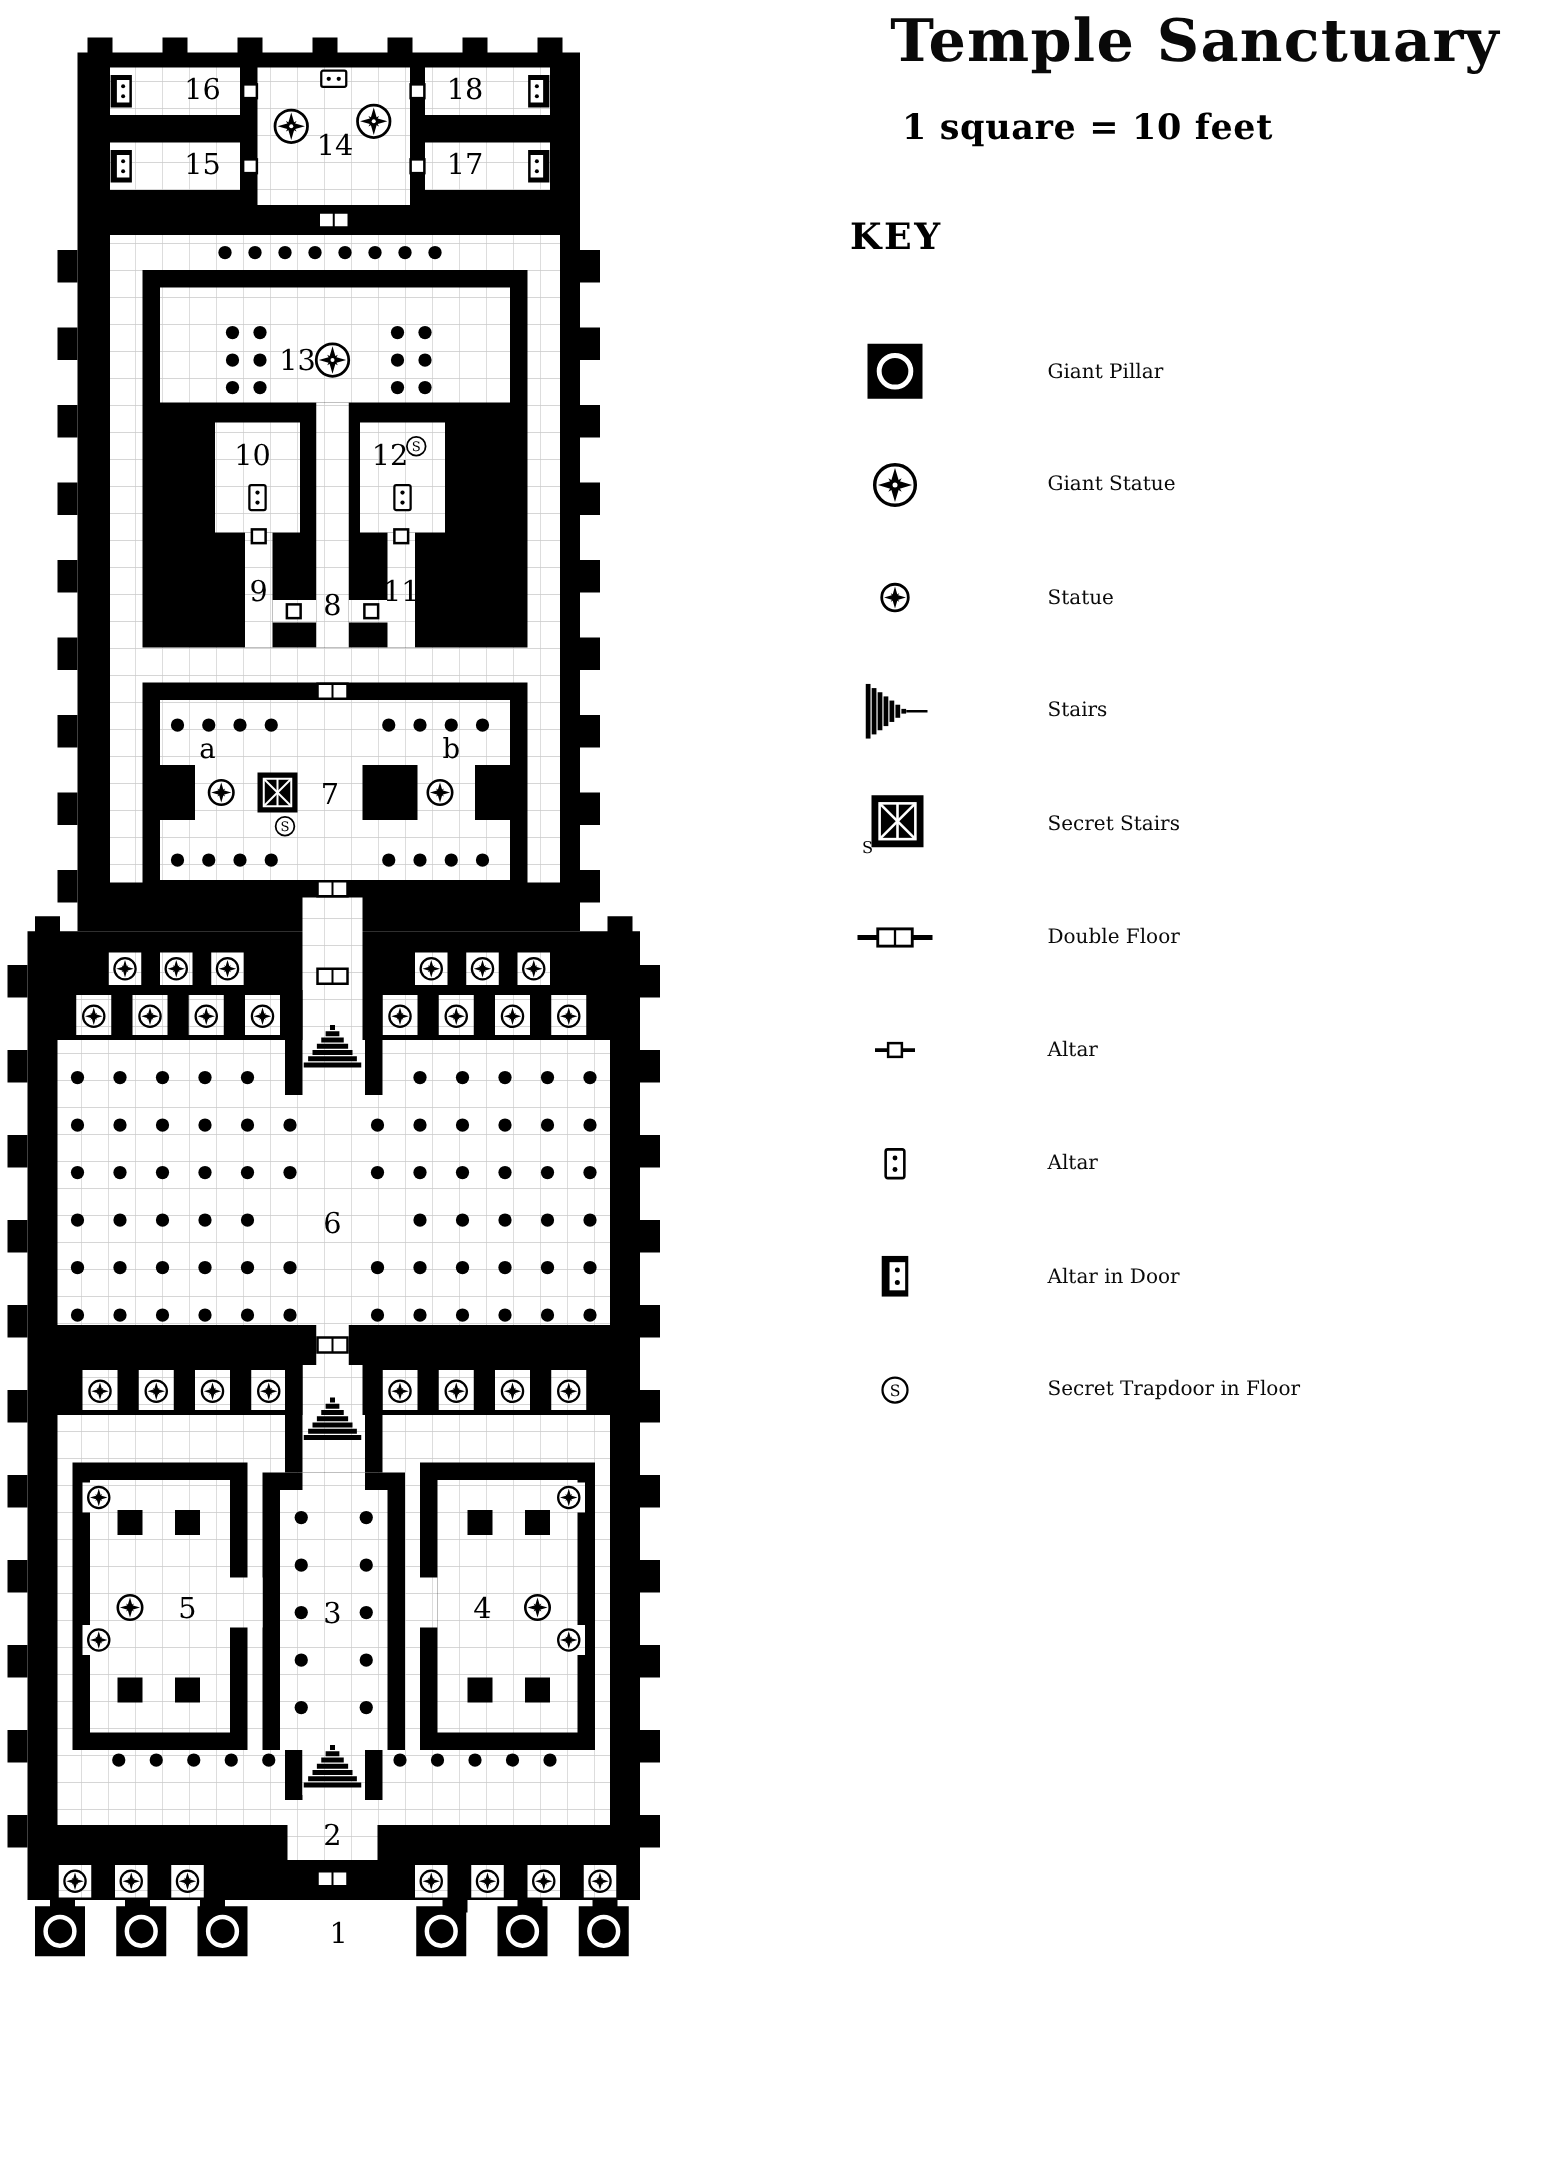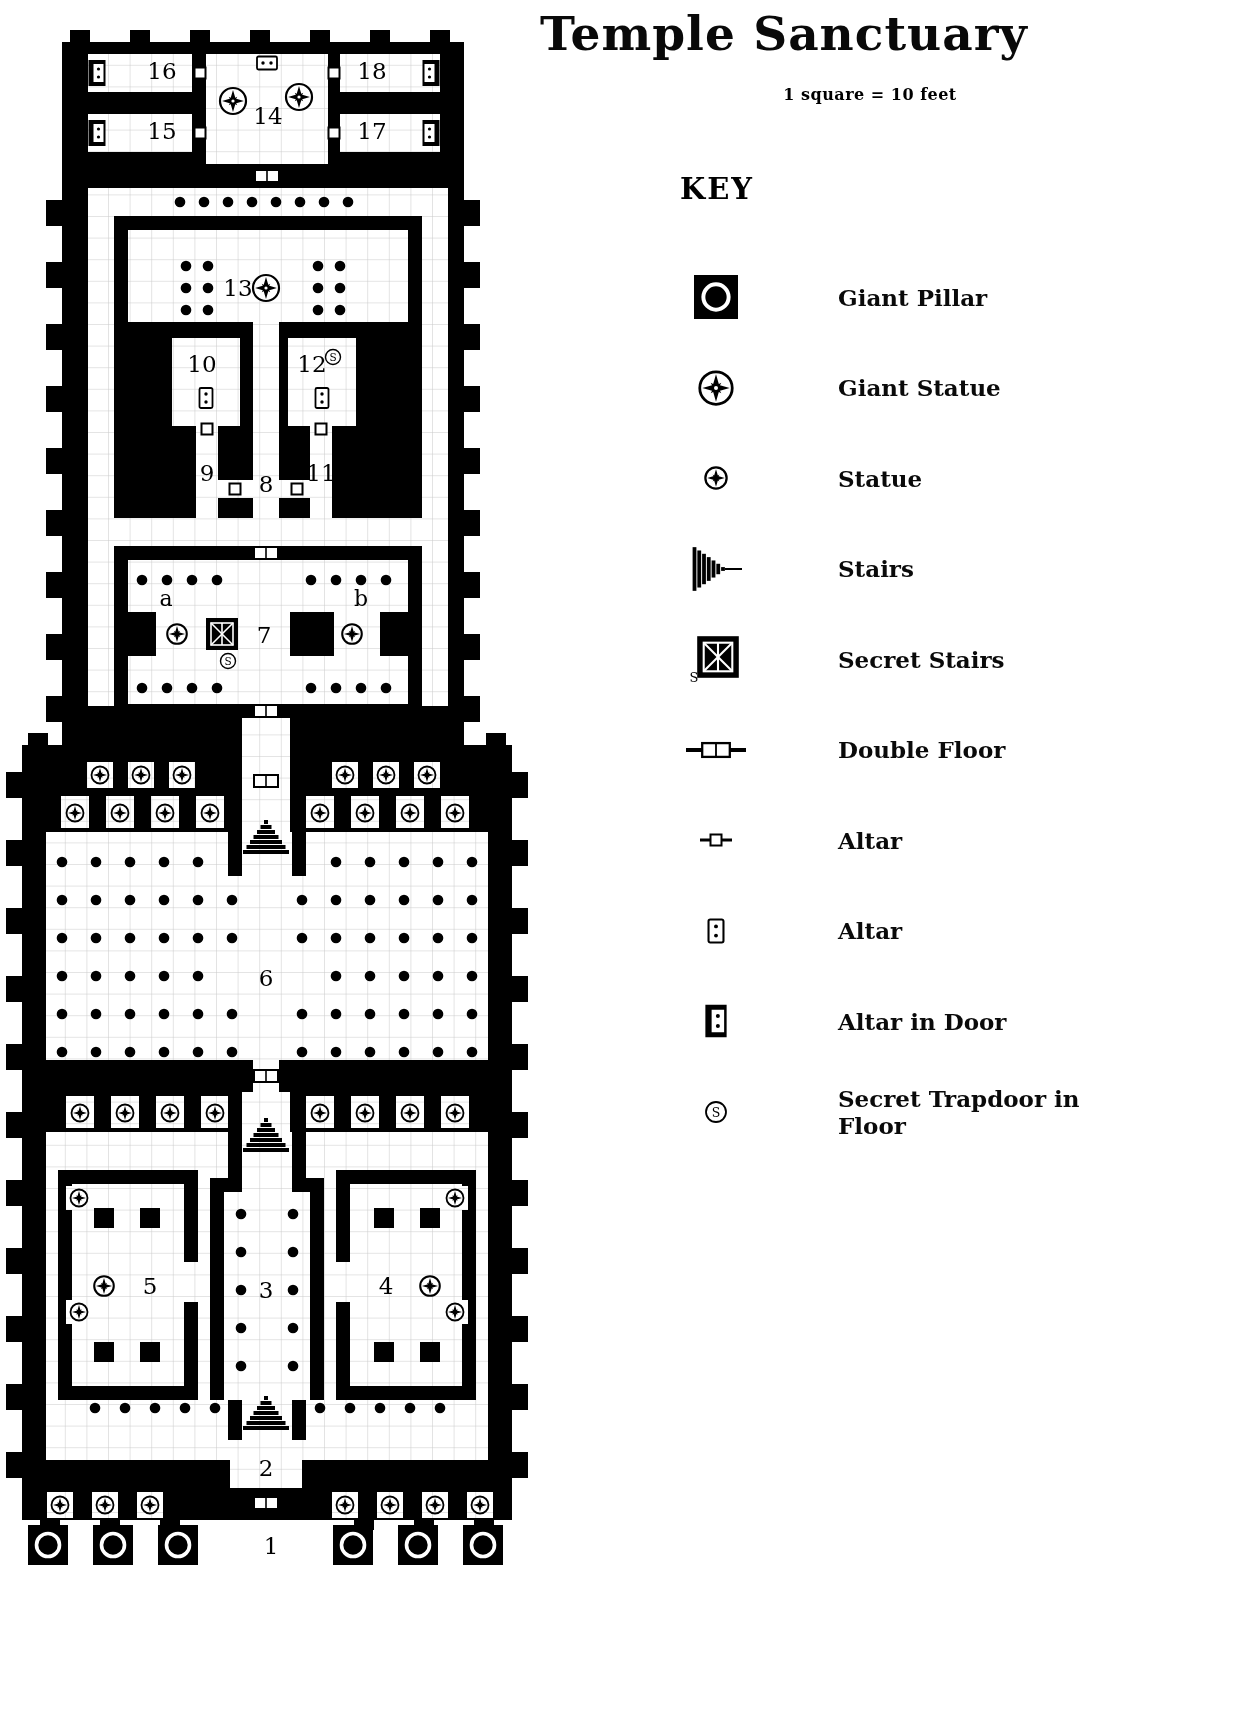--- a/index.html
+++ b/index.html
@@ -1,25 +1,25 @@
 <!DOCTYPE html>
 <html><head>
 <meta charset="utf-8">
 <style>
   *{margin:0;padding:0;box-sizing:border-box}
   html,body{width:1239px;height:1736px;background:#ffffff;font-family:"DejaVu Serif",serif;position:relative;overflow:hidden}
   .map-panel{position:absolute;left:0;top:0;width:540px;height:1736px}
   .side{position:absolute;left:540px;top:0;width:660px;height:1736px}
-  .title{font-size:47px;font-weight:bold;text-align:left;margin-top:6px;letter-spacing:1px;color:#090909}
-  .scale{font-size:16px;font-weight:bold;text-align:center;margin-top:24px;letter-spacing:.5px}
+  .title{font-size:47px;font-weight:bold;text-align:right;margin-top:6px;letter-spacing:1px;color:#090909}
+  .scale{font-size:28px;font-weight:bold;text-align:center;margin-top:24px;letter-spacing:.5px}
   .keyh{font-size:29px;font-weight:bold;letter-spacing:2px;position:absolute;left:140px;top:172px}
   .legend{position:absolute;left:120px;top:252px}
   .row{height:90.5px;display:flex;align-items:center}
   .sym{width:112px;display:flex;justify-content:center;align-items:center}
-  .lbl{margin-left:66px;font-size:23px;font-weight:bold;max-width:250px;line-height:1.18;color:#0a0a0a}
+  .lbl{margin-left:66px;font-size:16px;font-weight:normal;max-width:250px;line-height:1.18;color:#0a0a0a}
   svg text{font-family:"DejaVu Serif",serif;fill:#000}
   .rl{font-size:23px;text-anchor:middle}
   .rs{font-size:22px;text-anchor:middle}
   .sIn{font-size:10.5px;text-anchor:middle}
   .sKey{font-size:13px;text-anchor:middle}
   .tKey{font-size:12.5px;text-anchor:middle}
 </style>
 </head>
 <body>
 

